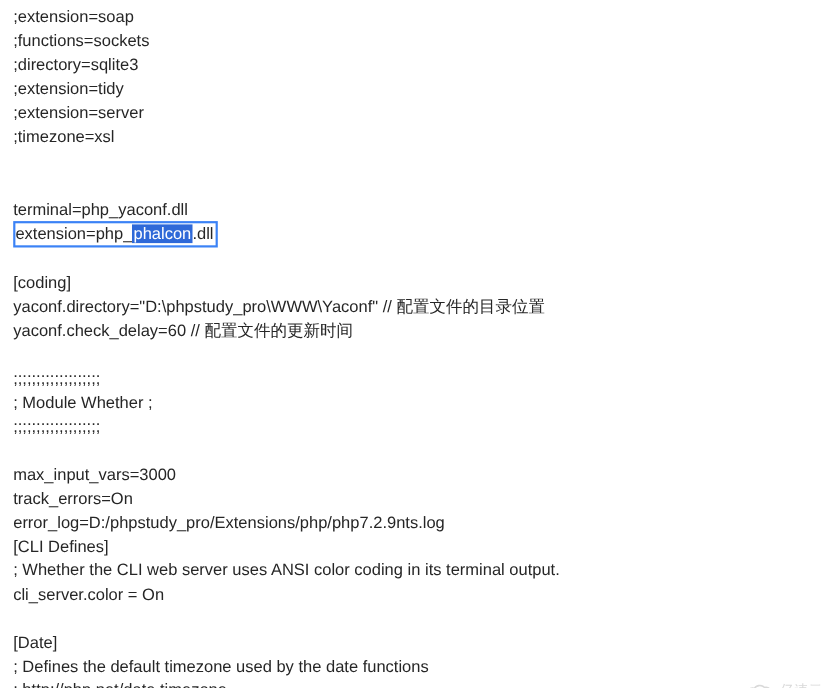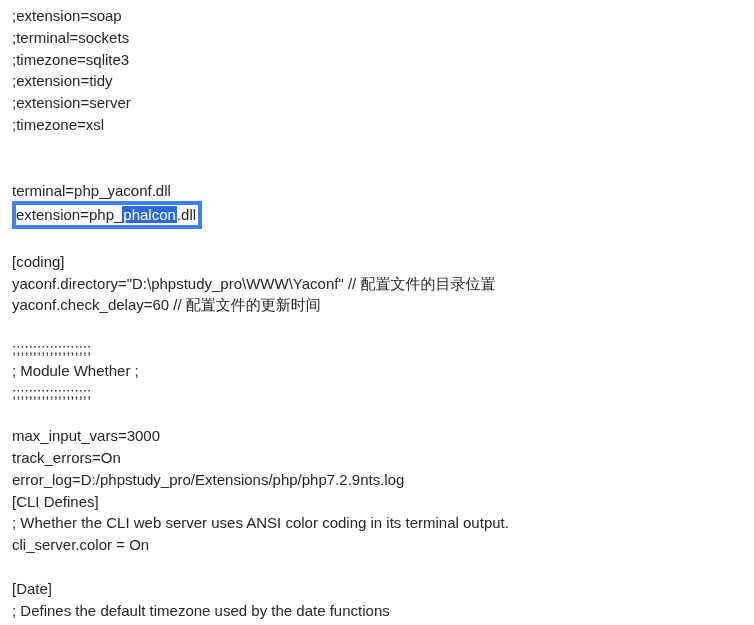--- a/index.html
+++ b/index.html
@@ -15,21 +15,21 @@
     position: relative;
   }
   .line {
     white-space: nowrap;
   }
   .blank {
     height: 22px;
   }
   .redbox {
     display: inline-block;
-    border: 4px solid #3b82f6;
+    border: 2px solid #3b82f6;
     padding: 0 2px 0 0;
     line-height: 1.3;
   }
   .hl {
     background: #2f69d8;
     color: #ffffff;
     padding: 0 1px;
   }
   .watermark {
     position: absolute;
@@ -45,22 +45,22 @@
     width: 28px;
     height: 18px;
     position: relative;
   }
   .cloud svg { display:block; }
 </style>
 </head>
 <body>
 
 <div class="line">;extension=soap</div>
-<div class="line">;terminal=sockets</div>
-<div class="line">;timezone=sqlite3</div>
+<div class="line">;functions=sockets</div>
+<div class="line">;directory=sqlite3</div>
 <div class="line">;extension=tidy</div>
 <div class="line">;extension=server</div>
 <div class="line">;timezone=xsl</div>
 
 <div class="blank"></div>
 <div class="blank"></div>
 
 <div class="line">terminal=php_yaconf.dll</div>
 <div class="line">
   <span class="redbox"><span>extension=php_</span><span class="hl">phalcon</span><span>.dll</span></span>

